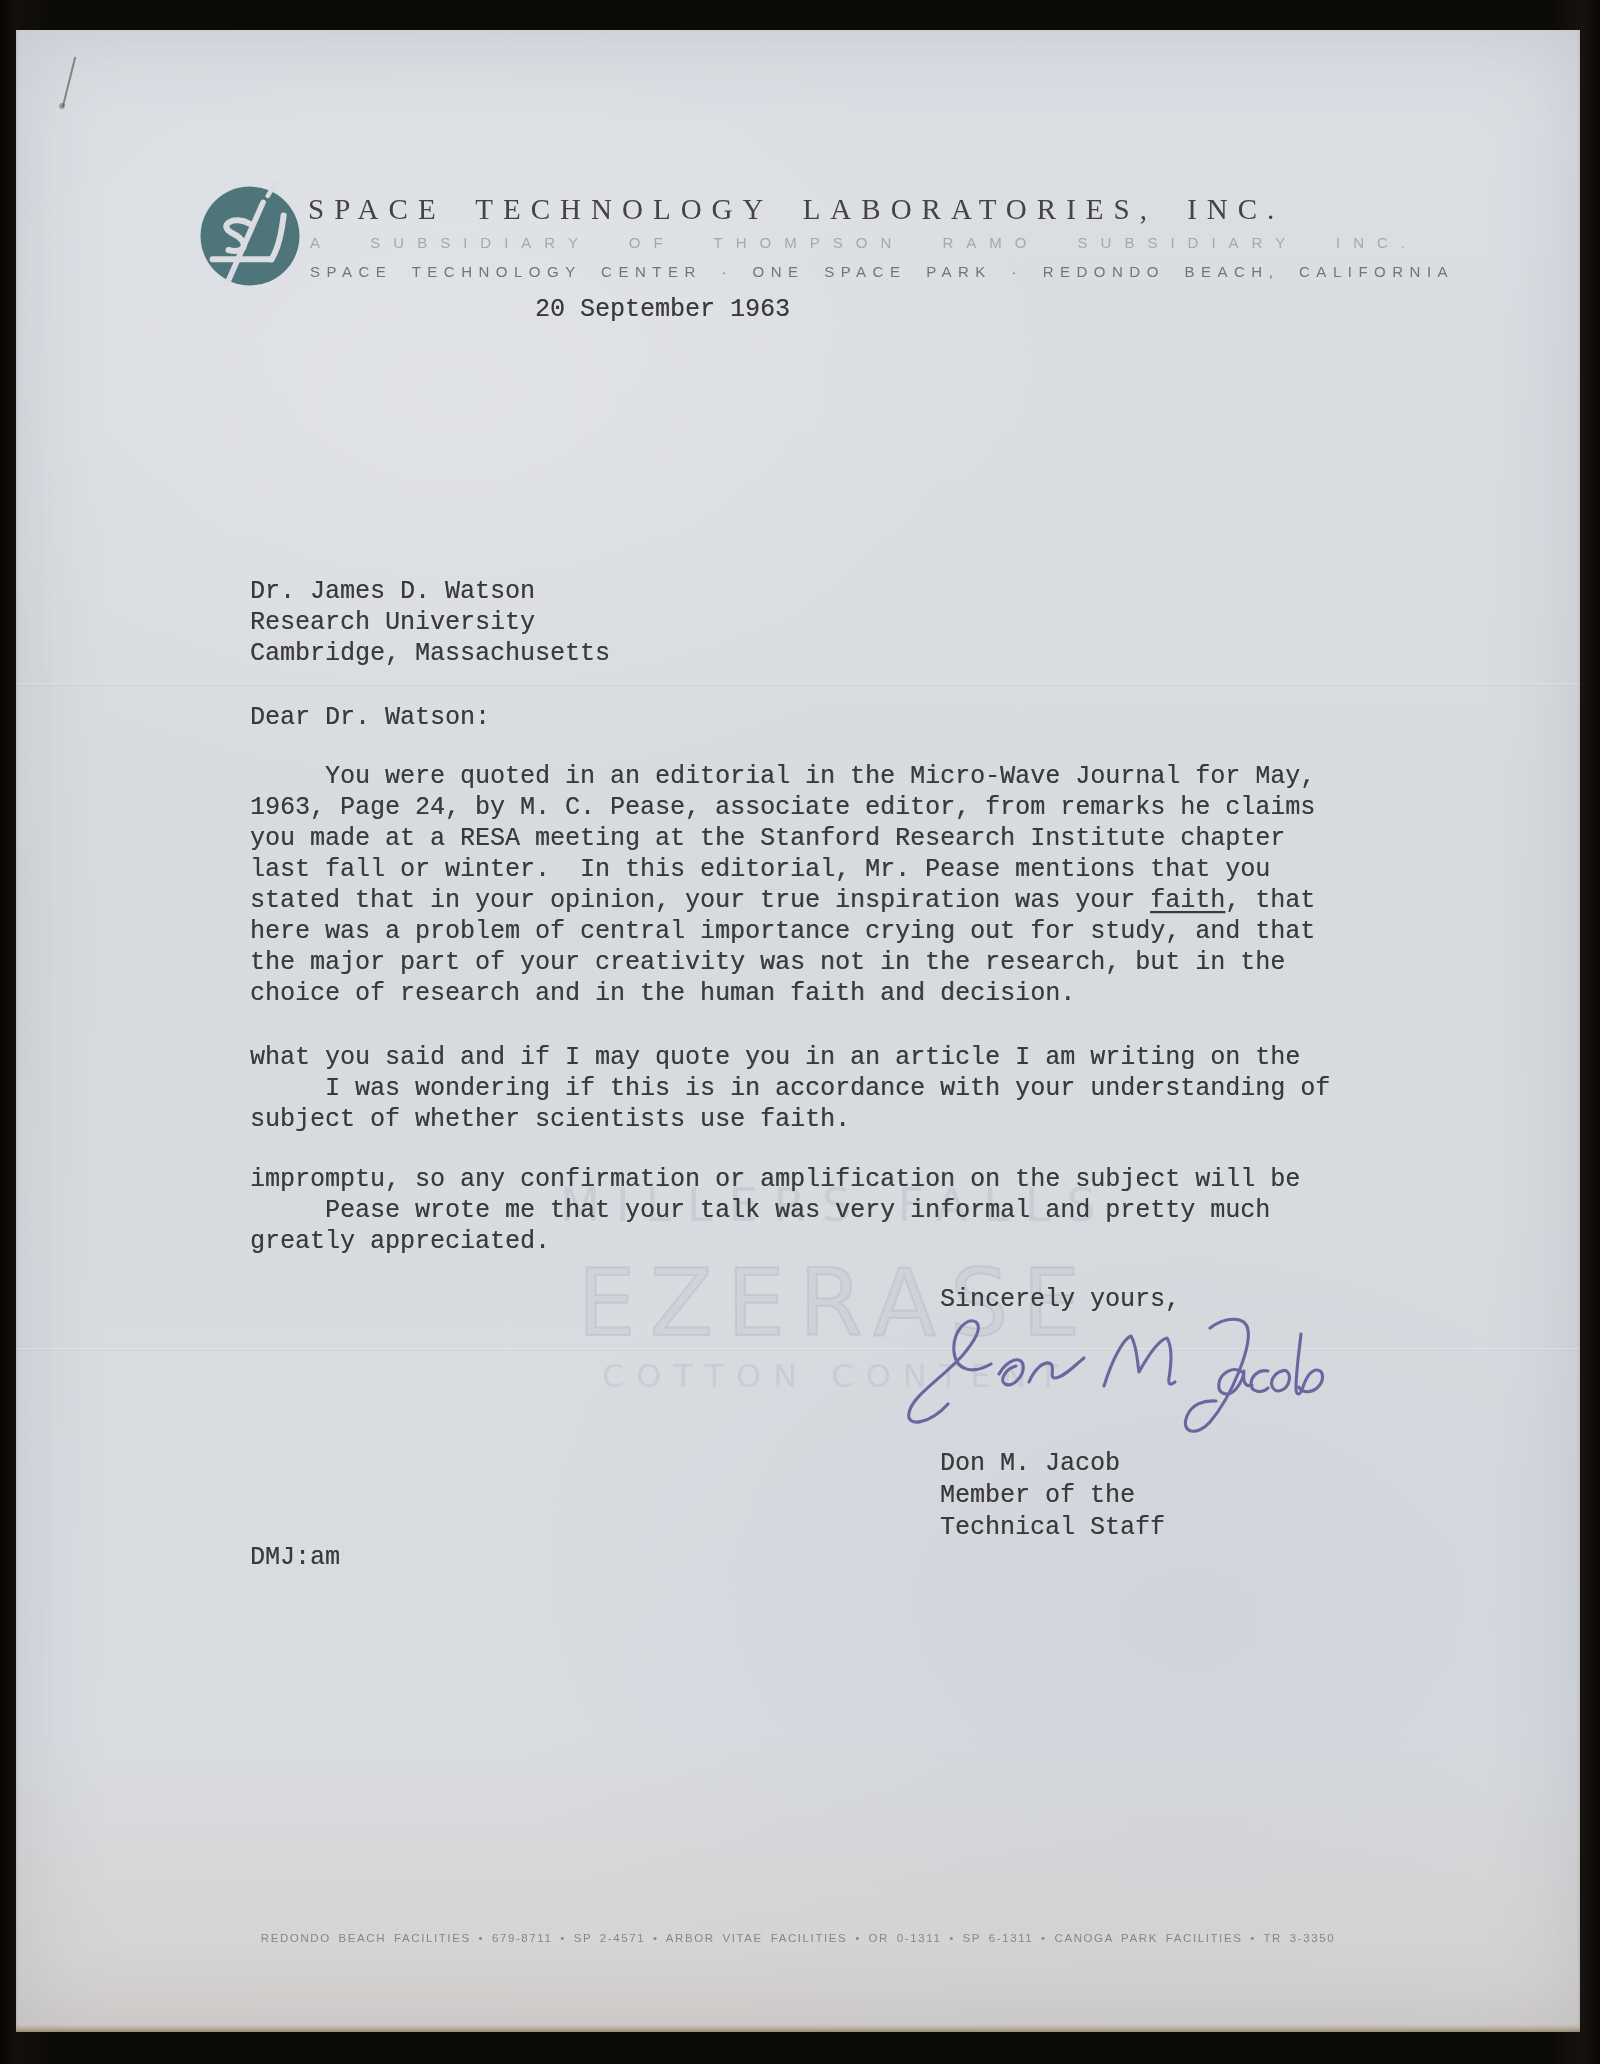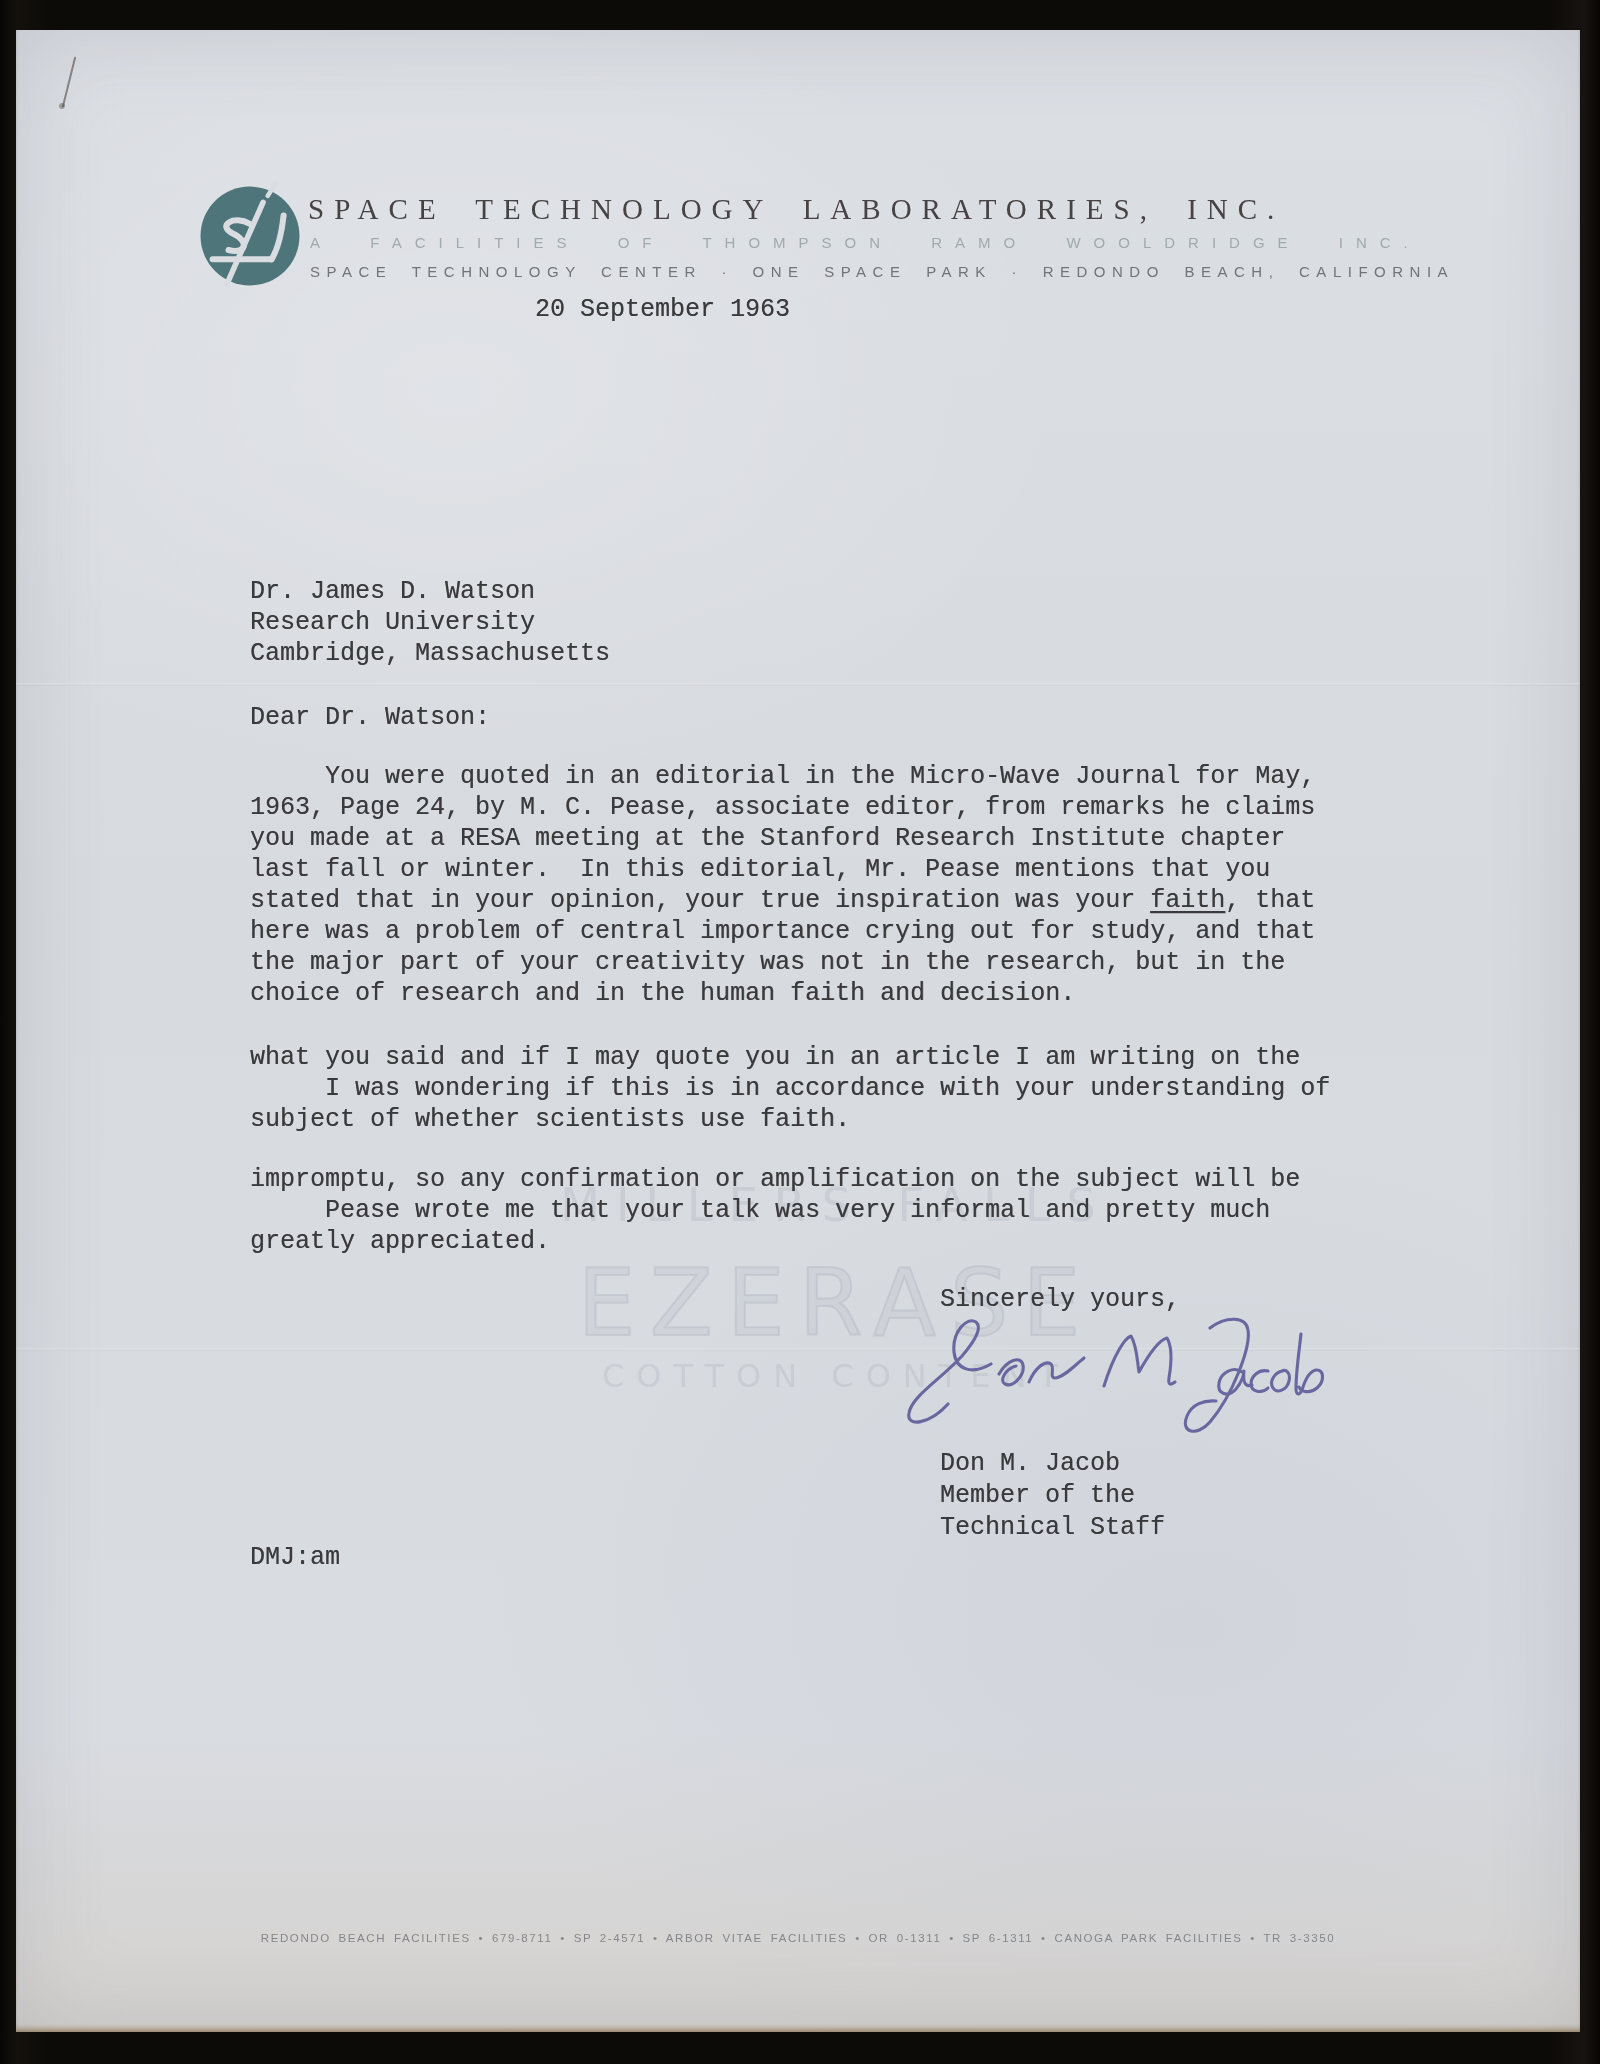--- a/index.html
+++ b/index.html
@@ -106,21 +106,21 @@
       <path d="M 36 -22 C 34 -4 30 14 23 25" stroke-width="6.5"></path>
 
       <path d="M -25 52 L 14 -36" stroke-width="6"></path>
 
       <path d="M 19 -43 L 27 -56" stroke-width="5"></path>
 
       <path d="M 0 -13 C -18 -23 -35 -11 -19 -3 C -1 5 -3 20 -23 15" stroke-width="6.5"></path>
     </g>
   </svg>
   <div class="lh-company">SPACE TECHNOLOGY LABORATORIES, INC.</div>
-  <div class="lh-subsidiary">A FACILITIES OF THOMPSON RAMO WOOLDRIDGE INC.</div>
+  <div class="lh-subsidiary">A SUBSIDIARY OF THOMPSON RAMO SUBSIDIARY INC.</div>
   <div class="lh-address">SPACE TECHNOLOGY CENTER · ONE SPACE PARK · REDONDO BEACH, CALIFORNIA</div>
 
   <div class="typed date-line">20 September 1963</div>
 
   <div class="typed recipient"><div class="tline">Dr. James D. Watson</div><div class="tline">Research University</div><div class="tline">Cambridge, Massachusetts</div></div>
 
   <div class="typed salutation">Dear Dr. Watson:</div>
 
   <div class="typed para-1"><div class="tline">     You were quoted in an editorial in the Micro-Wave Journal for May,</div><div class="tline">1963, Page 24, by M. C. Pease, associate editor, from remarks he claims</div><div class="tline">you made at a RESA meeting at the Stanford Research Institute chapter</div><div class="tline">last fall or winter.  In this editorial, Mr. Pease mentions that you</div><div class="tline">stated that in your opinion, your true inspiration was your <u>faith</u>, that</div><div class="tline">here was a problem of central importance crying out for study, and that</div><div class="tline">the major part of your creativity was not in the research, but in the</div><div class="tline">choice of research and in the human faith and decision.</div></div>
   <div class="typed para-2"><div class="tline">what you said and if I may quote you in an article I am writing on the</div><div class="tline">     I was wondering if this is in accordance with your understanding of</div><div class="tline">subject of whether scientists use faith.</div></div>

